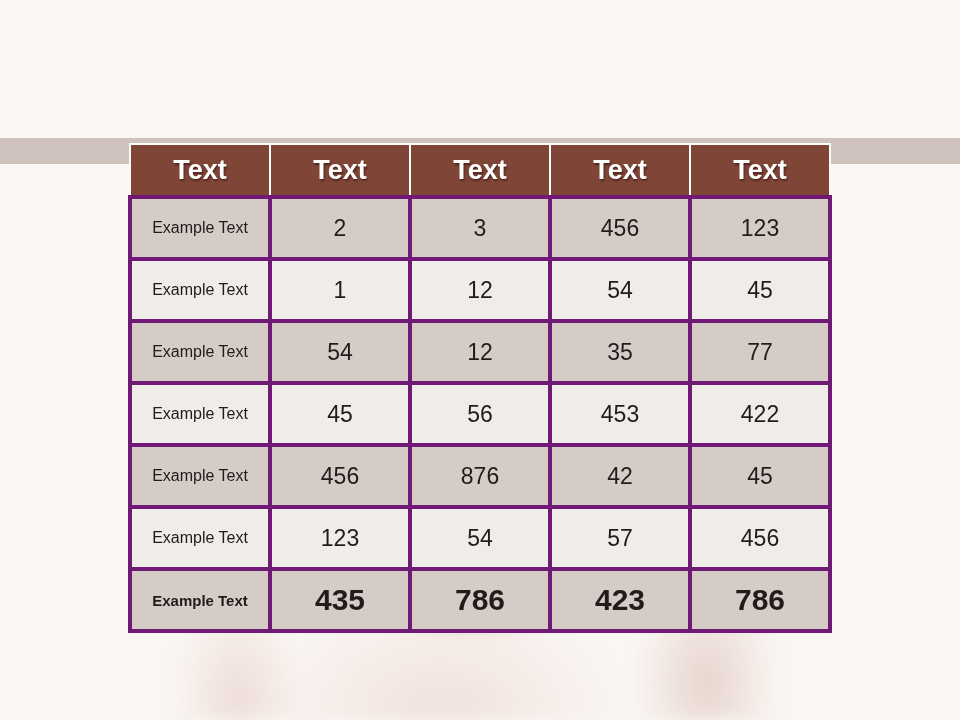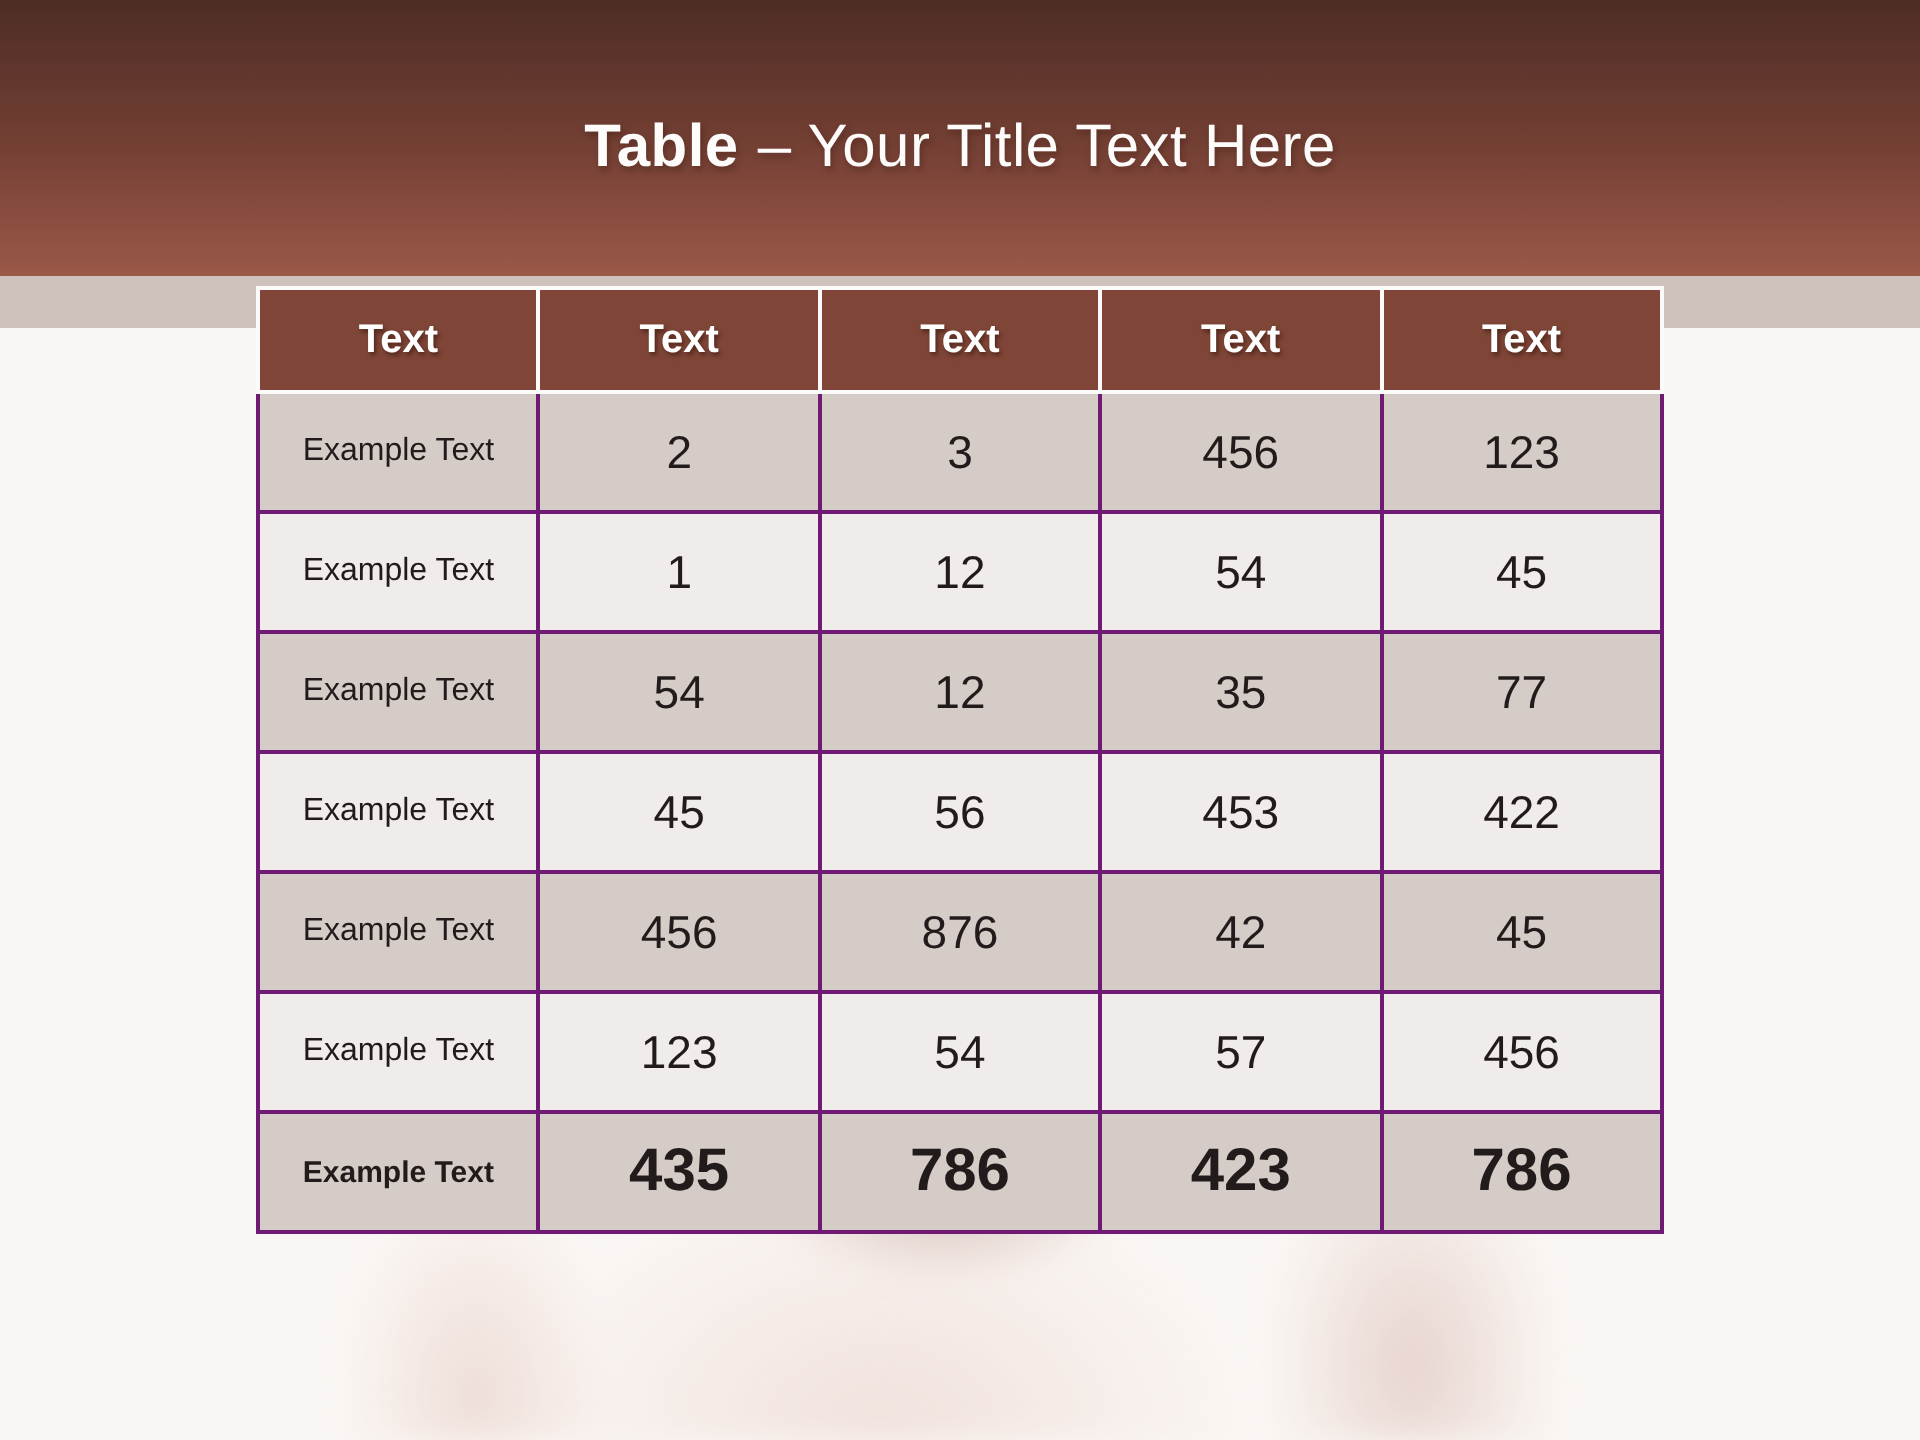--- a/index.html
+++ b/index.html
@@ -33,47 +33,42 @@
       radial-gradient(ellipse 130px 60px at 49% 20%, #d9c4bd 0%, rgba(217,196,189,0) 70%),
       radial-gradient(ellipse 95px 150px at 19% 85%, #eeddd7 0%, rgba(238,221,215,0) 70%),
       radial-gradient(ellipse 105px 160px at 79% 75%, #e7d4ce 0%, rgba(231,212,206,0) 70%),
       radial-gradient(ellipse 250px 170px at 45% 95%, #f0e1dc 0%, rgba(240,225,220,0) 72%);
   }
   
   .table-wrap{position:absolute;left:128px;top:143px;width:704px;}
   table{width:100%;border-collapse:collapse;table-layout:fixed;}
   th{
     height:48px;background:#7f4637;color:#ffffff;
-    font-size:20px;font-weight:bold;text-align:center;
+    font-size:27px;font-weight:bold;text-align:center;
     border:2px solid #fdfbfa;text-shadow:1px 1.5px 2px rgba(40,12,6,.55);
   }
   td{
-    height:56px;text-align:center;border:2px solid #701a75;
+    height:56px;text-align:center;border:4px solid #701a75;
     color:#211c1b;vertical-align:middle;
   }
   tbody tr:nth-child(odd) td{background:#d5cbc7;}
   tbody tr:nth-child(even) td{background:#efecea;}
   td.label{font-size:16px;}
   td.num{font-size:23px;}
   tr.emph td{font-weight:bold;}
   tr.emph td.label{font-size:15px;}
   tr.emph td.num{font-size:30px;}
 </style>
 </head>
 <body>
 
 <div class="slide">
 
   <div class="photo"></div>
 
-  <div class="band">
-    <div class="title">
-      <span class="t-bold">Table</span><span class="t-rest">– Your Title Text Here</span>
-    </div>
-  </div>
 
   <div class="strip"></div>
 
   <div class="table-wrap">
     <table>
       <thead>
         <tr>
           <th>Text</th>
           <th>Text</th>
           <th>Text</th>

